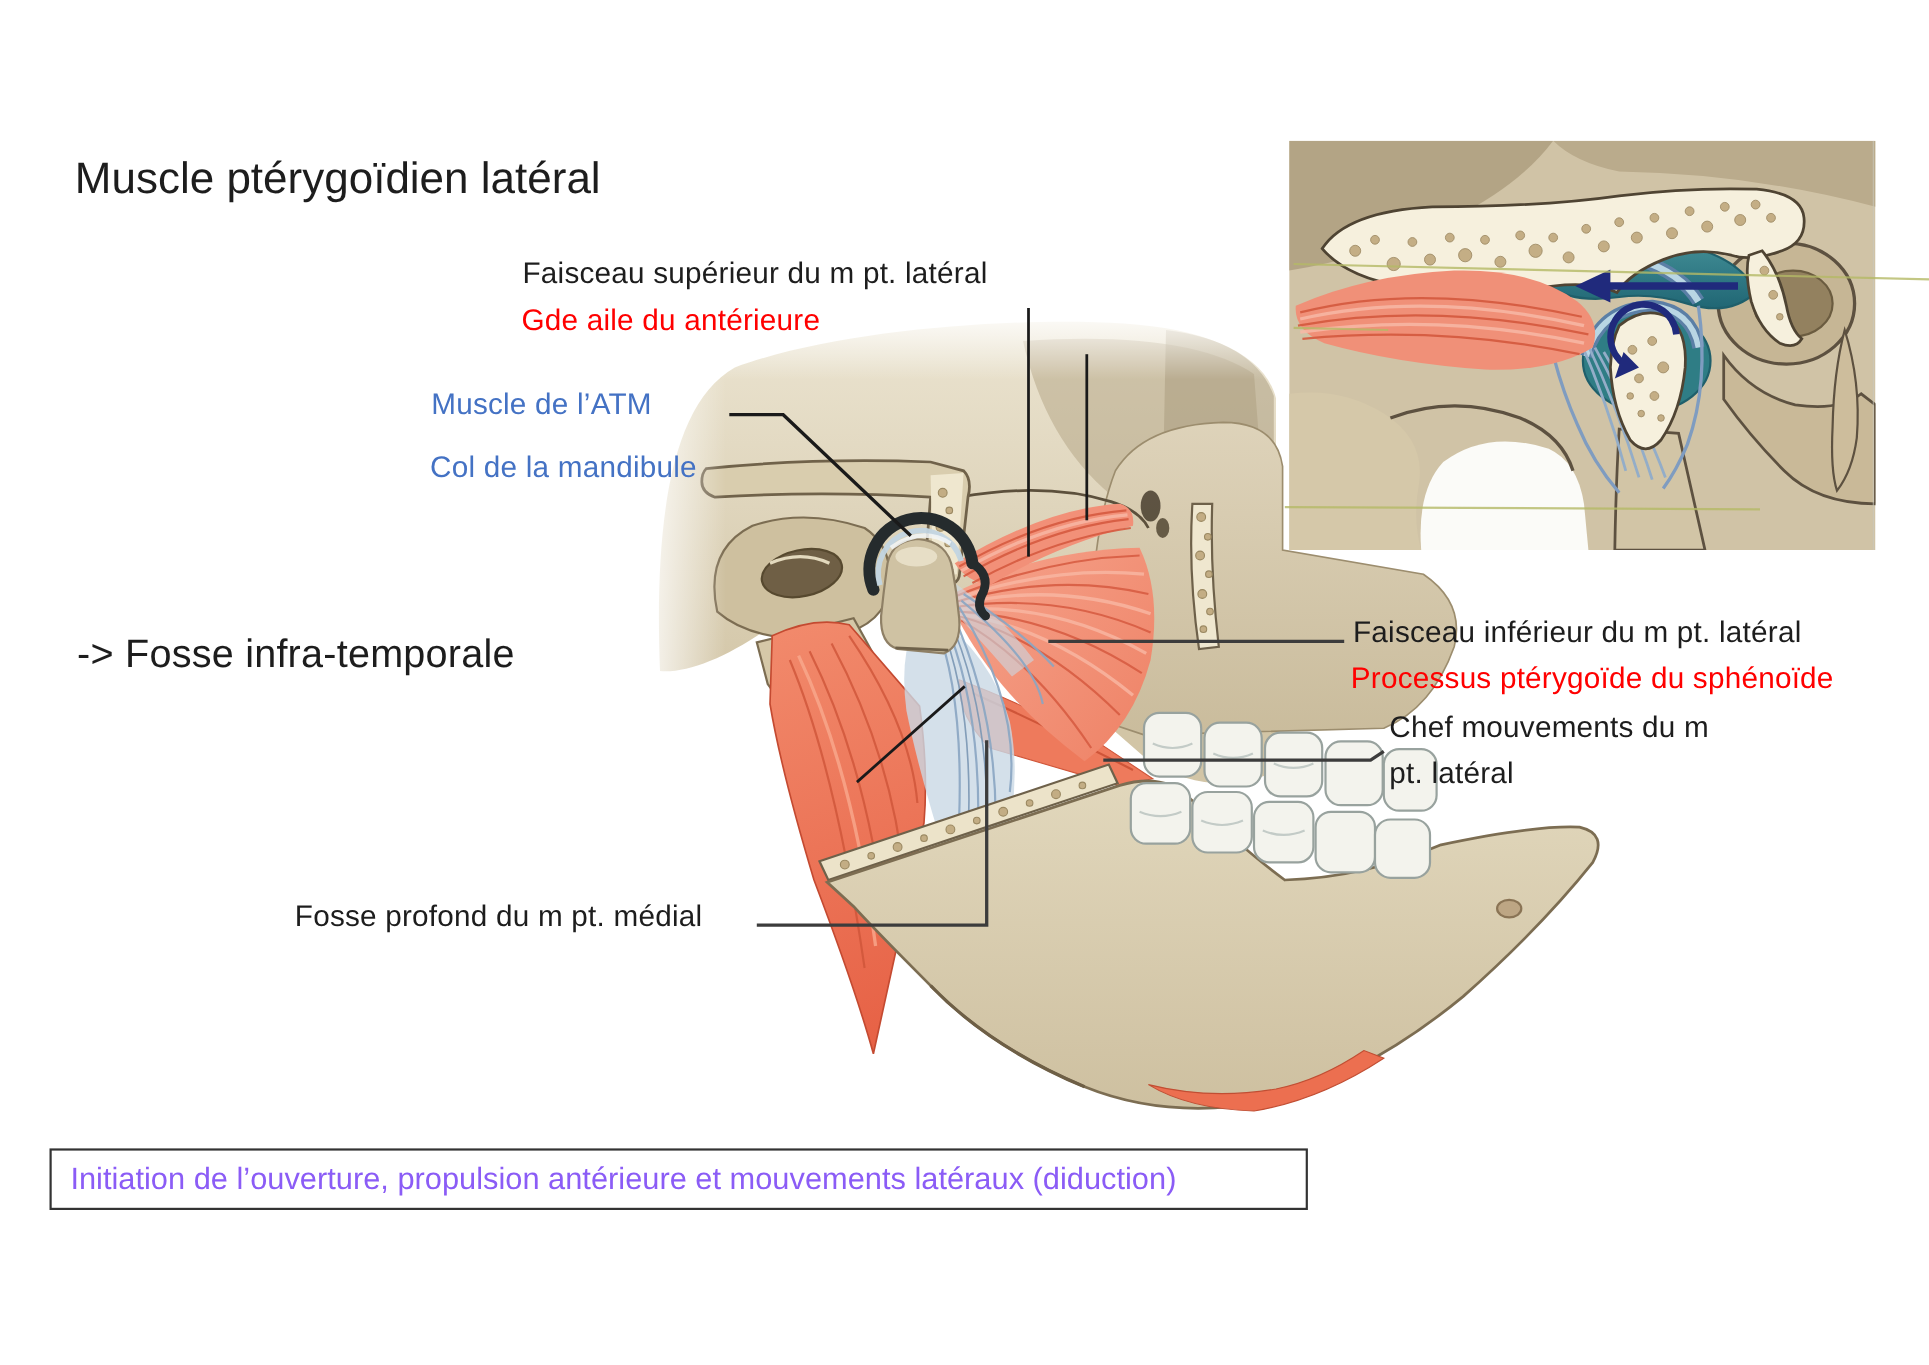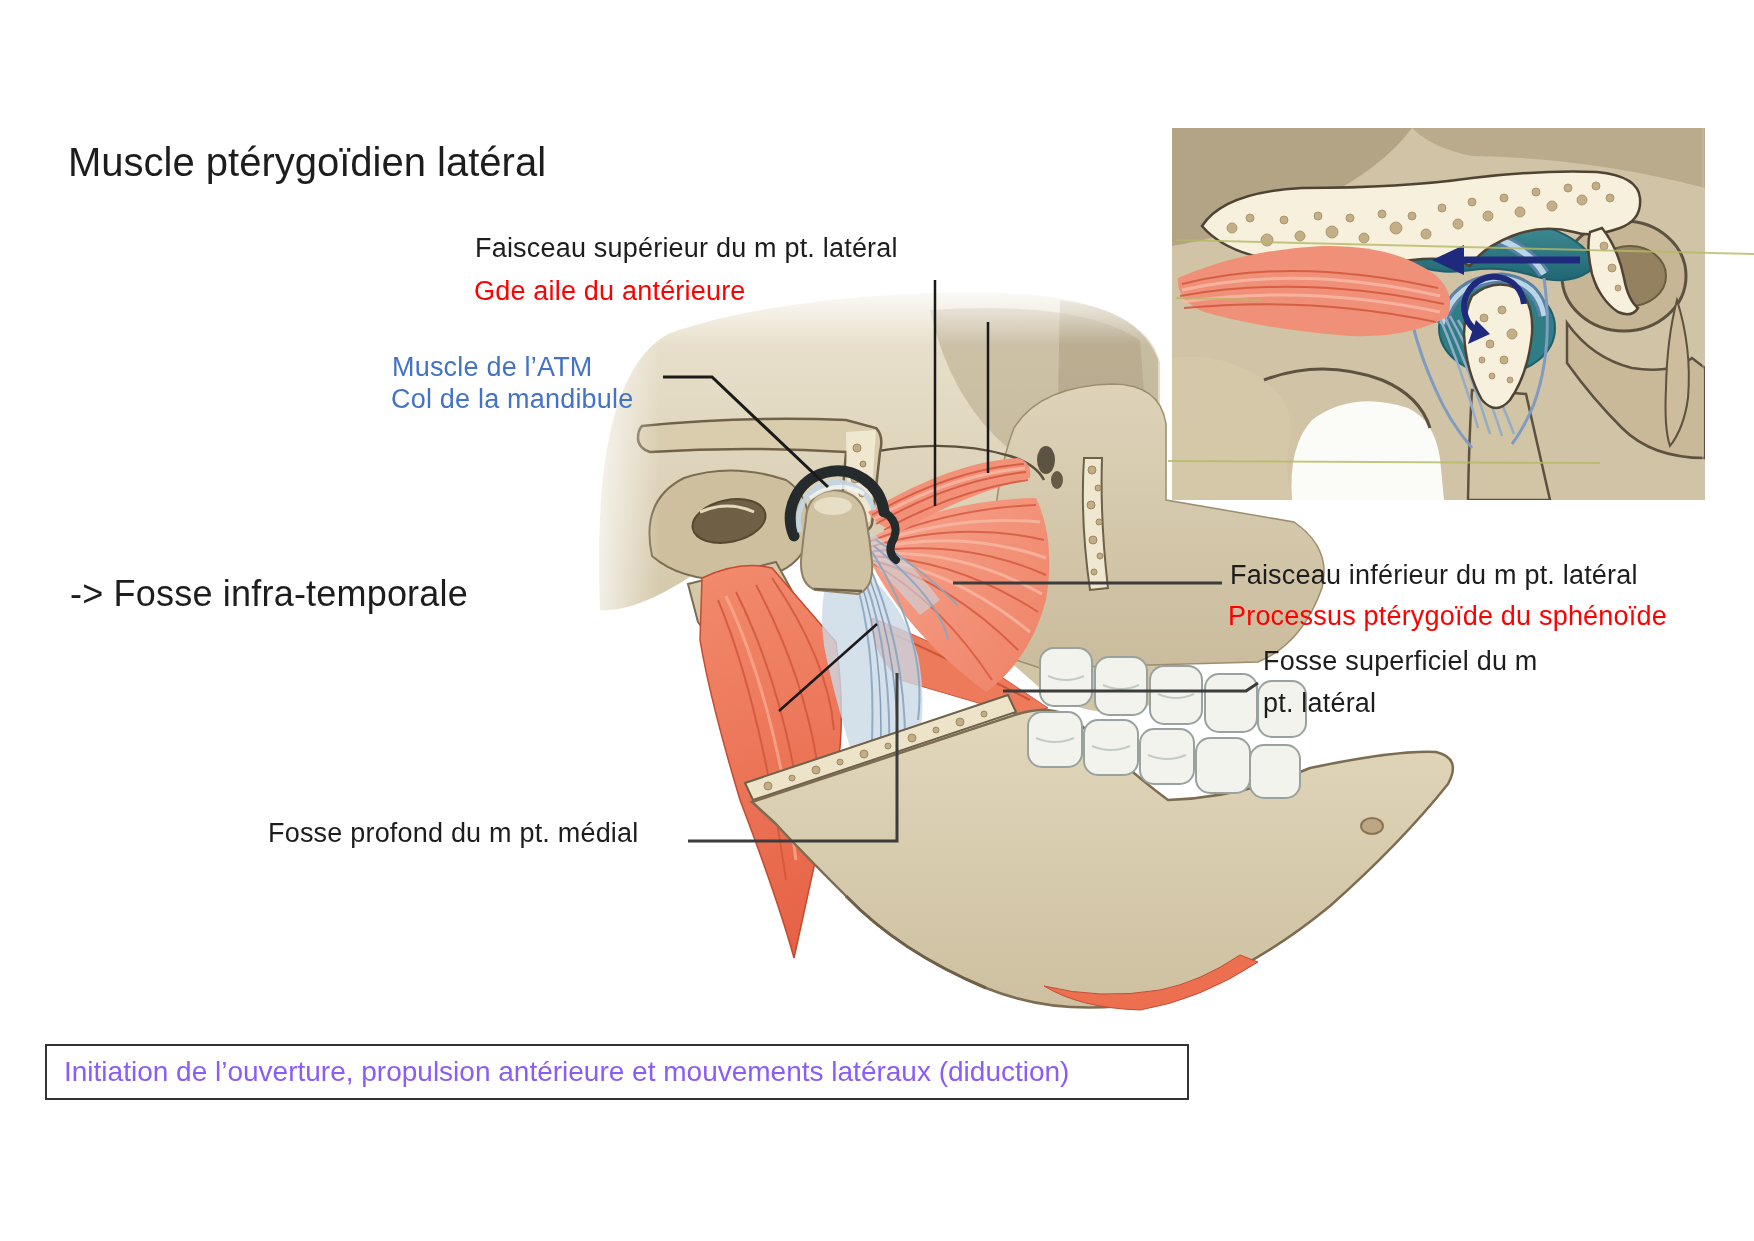--- a/index.html
+++ b/index.html
@@ -7,21 +7,21 @@
     width:1754px;height:1241px;background:#ffffff;position:relative;
     font-family:"Liberation Sans",sans-serif;overflow:hidden;
   }
   .lbl{position:absolute;font-size:27px;color:var(--label-black,#1d1d1d);white-space:nowrap;letter-spacing:0.2px;}
   .lbl.red{color:var(--label-red,#ff0000);}
   .lbl.blue{color:var(--label-blue,#4472c4);}
   #title{position:absolute;left:68px;top:140px;font-size:40px;color:var(--label-black,#1a1a1a);white-space:nowrap;}
   #lbl-fs{left:475px;top:233px;}
   #lbl-ga{left:474px;top:276px;}
   #lbl-cap{left:392px;top:352px;}
-  #lbl-col{left:391px;top:384px;}
+  #lbl-col{left:391px;top:410px;}
   #lbl-fosse{left:70px;top:573px;font-size:36px;}
   #lbl-fi{left:1230px;top:560px;}
   #lbl-pp{left:1228px;top:601px;}
   #lbl-cs1{left:1263px;top:646px;}
   #lbl-cs2{left:1263px;top:688px;}
   #lbl-cp{left:268px;top:818px;}
   #footer-box{
     position:absolute;left:45px;top:1044px;width:1140px;height:52px;
     border:2.5px solid #333333;background:#ffffff;display:flex;align-items:center;
   }
@@ -338,19 +338,19 @@
 
 <div id="title">Muscle ptérygoïdien latéral</div>
 
 <div class="lbl" id="lbl-fs">Faisceau supérieur du m pt. latéral</div>
 <div class="lbl red" id="lbl-ga">Gde aile du antérieure</div>
 <div class="lbl blue" id="lbl-cap">Muscle de l’ATM</div>
 <div class="lbl blue" id="lbl-col">Col de la mandibule</div>
 <div class="lbl" id="lbl-fosse">-&gt; Fosse infra-temporale</div>
 <div class="lbl" id="lbl-fi">Faisceau inférieur du m pt. latéral</div>
 <div class="lbl red" id="lbl-pp">Processus ptérygoïde du sphénoïde</div>
-<div class="lbl" id="lbl-cs1">Fosse superficiel du m</div>
+<div class="lbl" id="lbl-cs1">Chef mouvements du m</div>
 <div class="lbl" id="lbl-cs2">pt. latéral</div>
 <div class="lbl" id="lbl-cp">Fosse profond du m pt. médial</div>
 
 <div id="footer-box">
   <span>Initiation de l’ouverture, propulsion antérieure et mouvements latéraux (diduction)</span>
 </div>
 
 </body></html>

